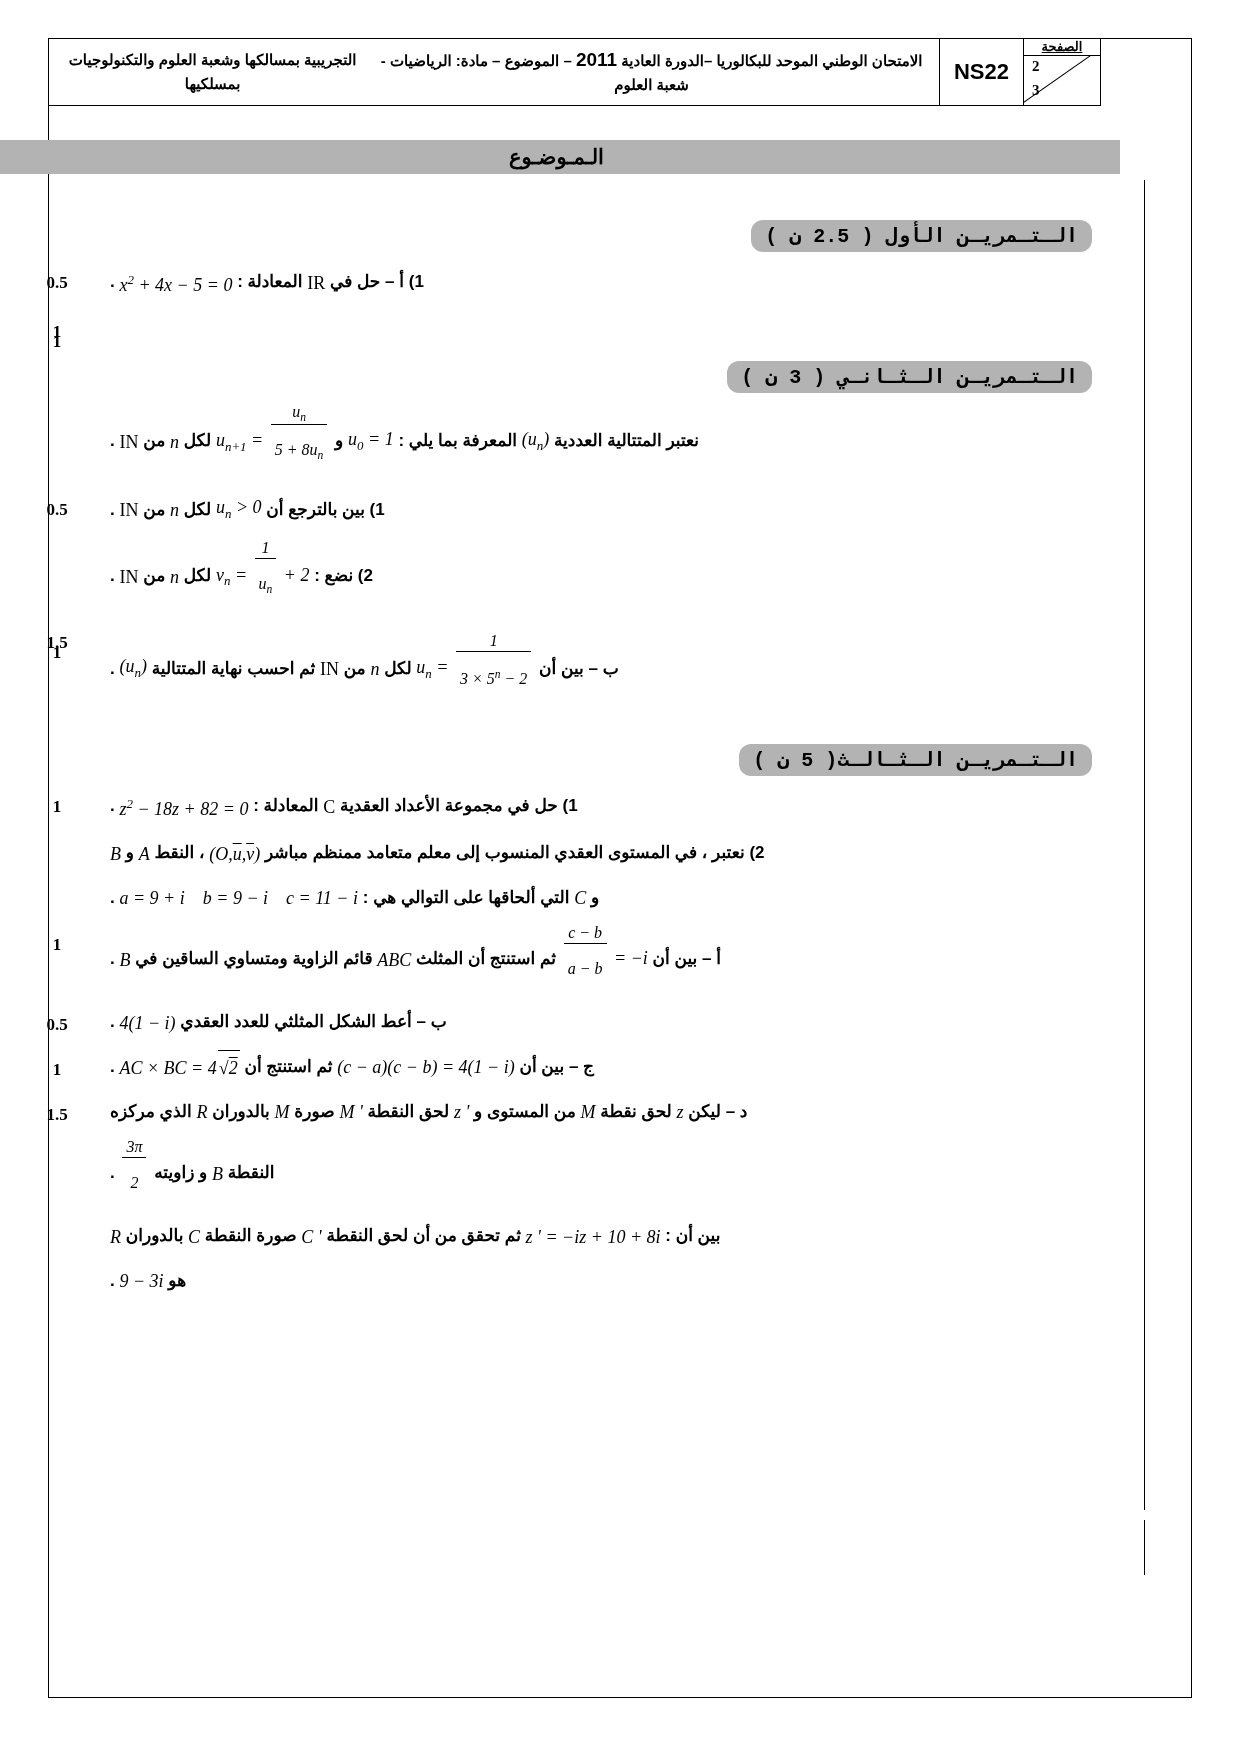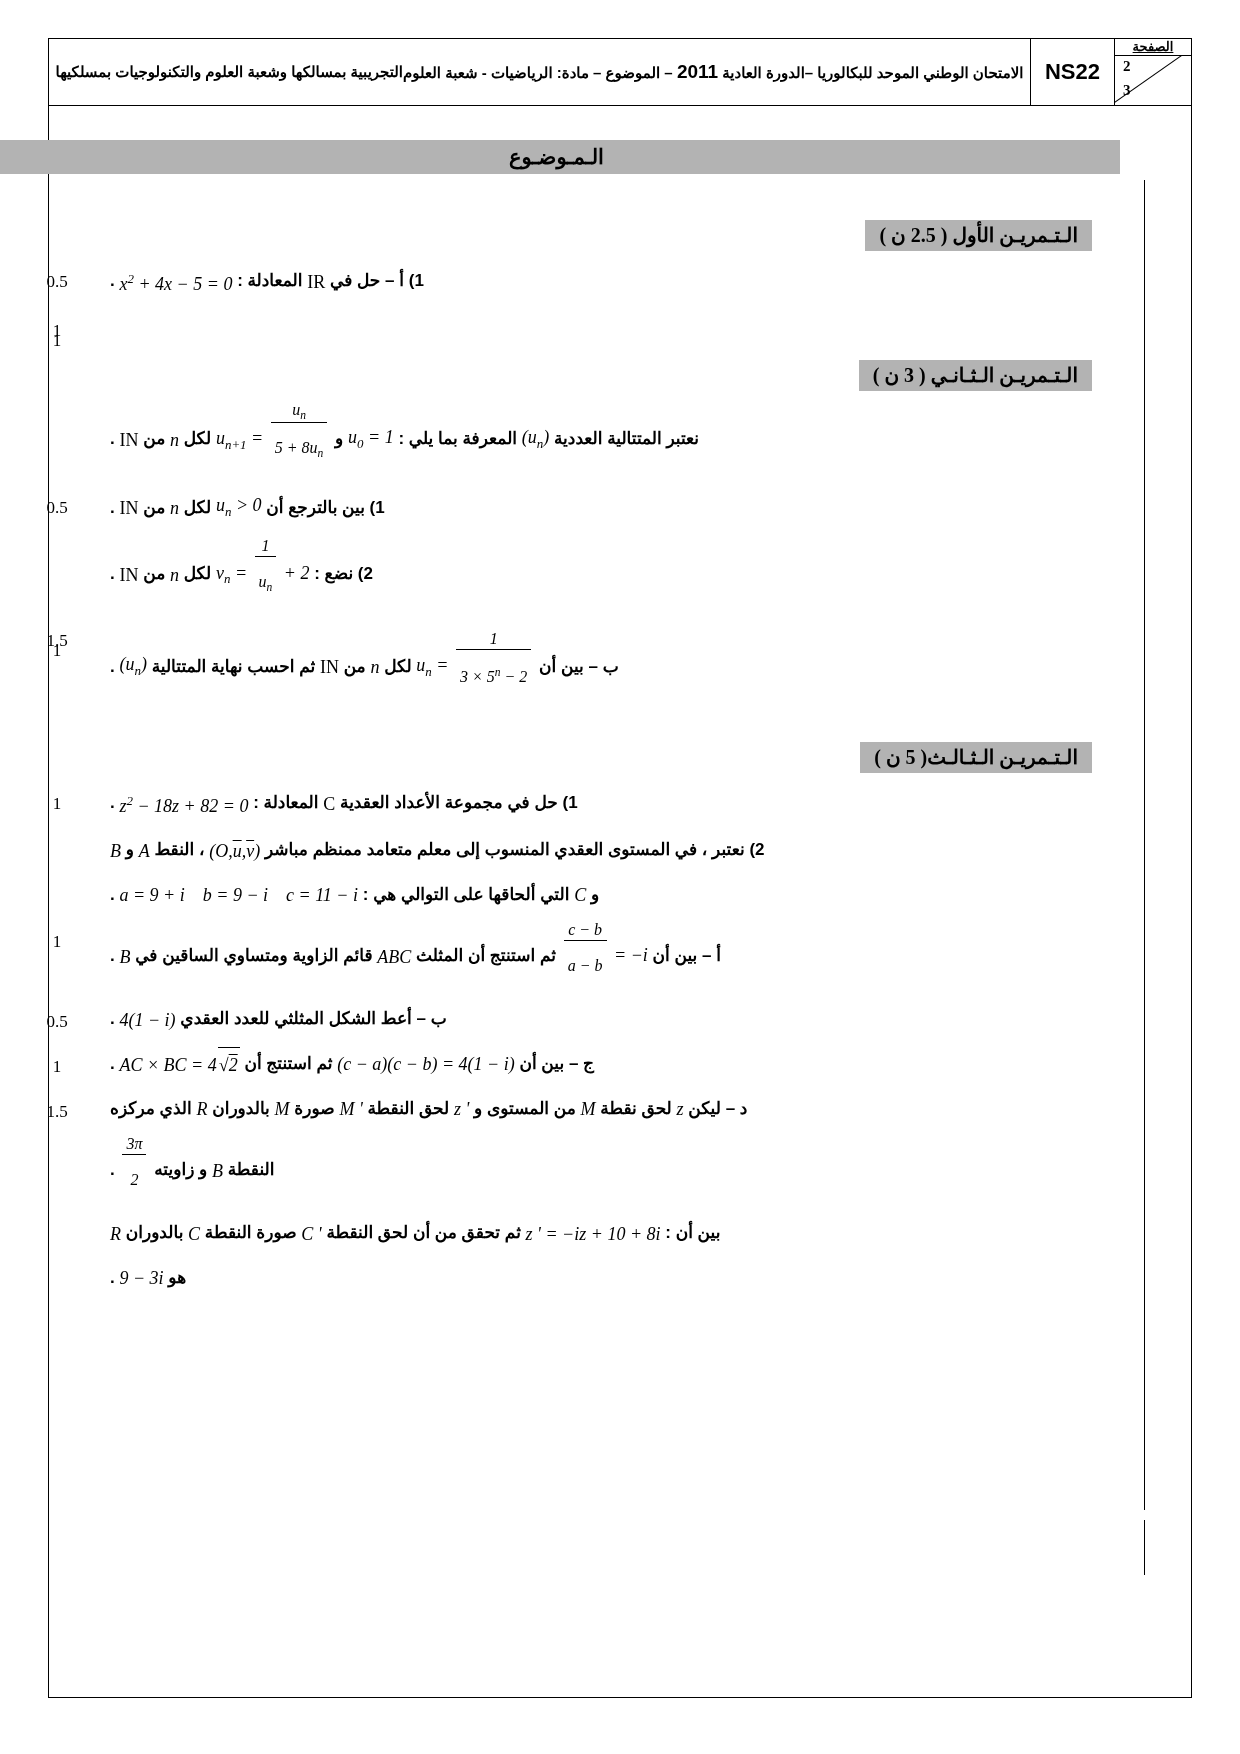--- a/index.html
+++ b/index.html
@@ -29,21 +29,21 @@
     height: 1660px;
     border: 1px solid #000;
     box-sizing: border-box;
   }
 
   
   .header {
     position: absolute;
     left: 48px;
     top: 38px;
-    width: 1144px;
+    width: 1053px;
     height: 68px;
     display: flex;
     flex-direction: row;
     box-sizing: border-box;
   }
   .hdr-page {
     width: 78px;
     border: 1px solid #000;
     box-sizing: border-box;
     position: relative;
@@ -161,26 +161,27 @@
     position: absolute;
     right: 120px;
     top: 186px;
     width: 1010px;
     font-size: 17px;
   }
 
   .ex-title {
     background: #b3b3b3;
     display: inline-block;
-    font-family: Liberation Serif, serif;
+    font-family: Liberation Mono, monospace;
     font-weight: bold;
     font-size: 20px;
     letter-spacing: 2px;
     padding: 3px 14px 4px 14px;
     margin: 0;
+    border-radius: 12px;
   }
   .ex-title-row {
     text-align: right;
     margin-top: 34px;
     margin-bottom: 6px;
     padding-right: 28px;
   }
 
   .row {
     position: relative;
@@ -197,21 +198,21 @@
   .row .body {
     display: block;
   }
   .mark {
     position: absolute;
     left: -78px;
     top: 8px;
     width: 50px;
     text-align: center;
     font-family: "Liberation Serif", serif;
-    font-weight: normal;
+    font-weight: bold;
     font-size: 17px;
   }
 
   
   .m {
     font-family: "Liberation Serif", "DejaVu Serif", serif;
     font-style: italic;
     font-weight: normal;
     font-size: 18px;
     direction: ltr;

